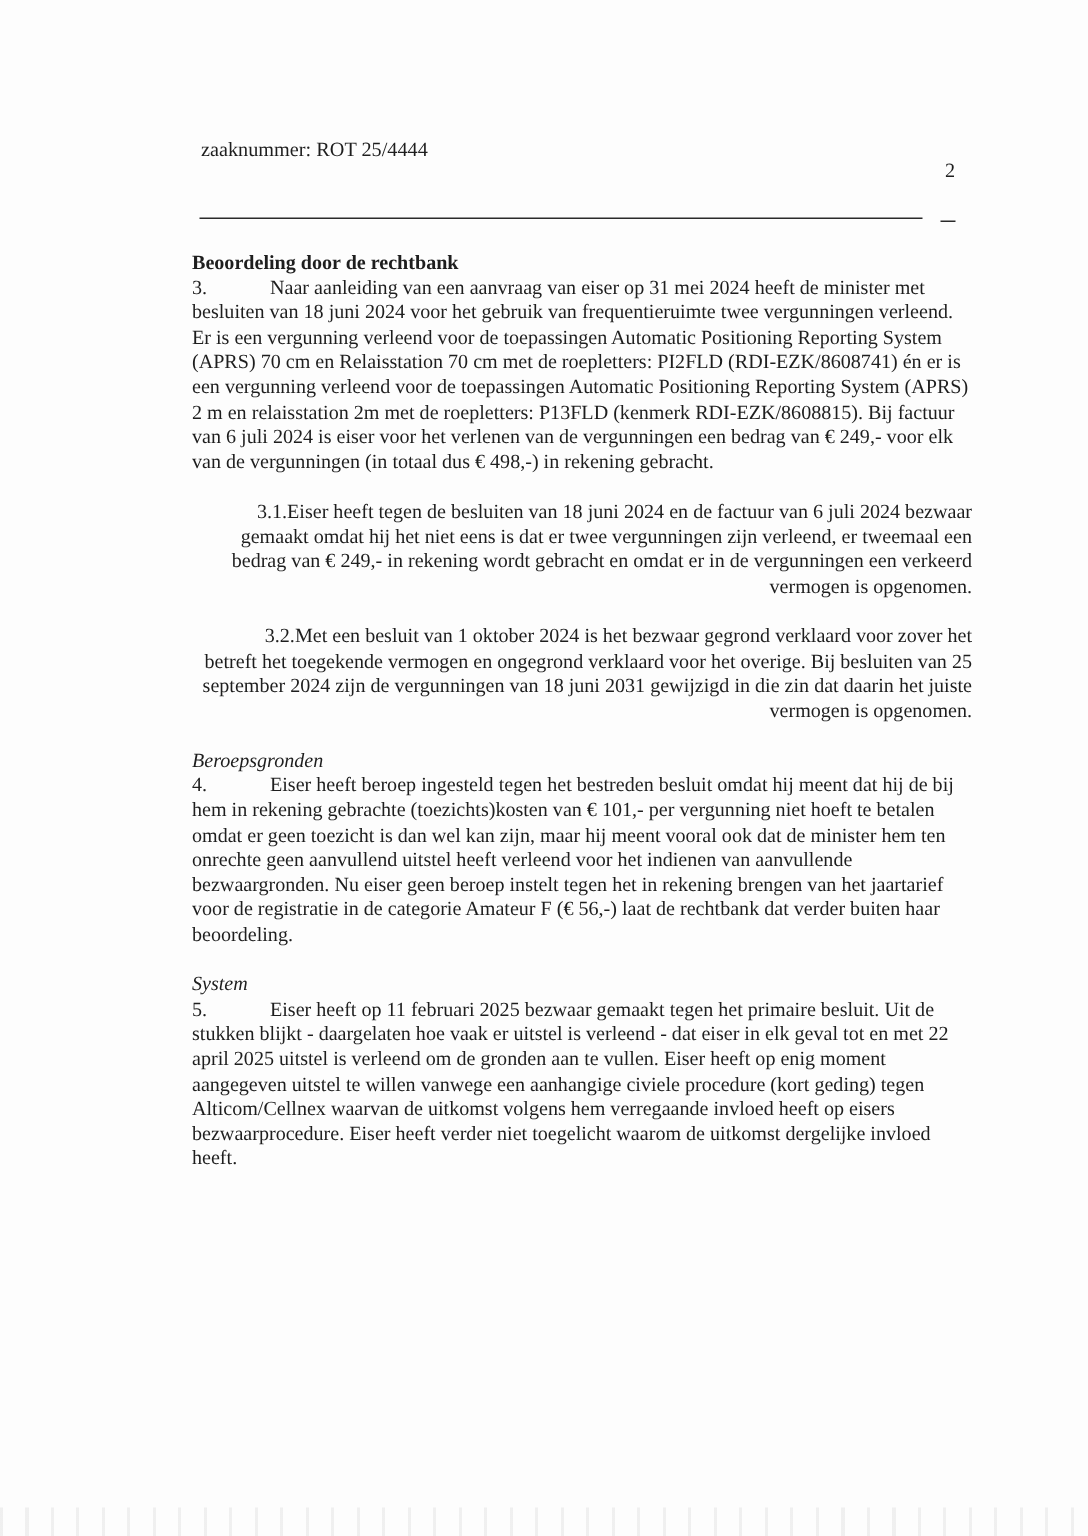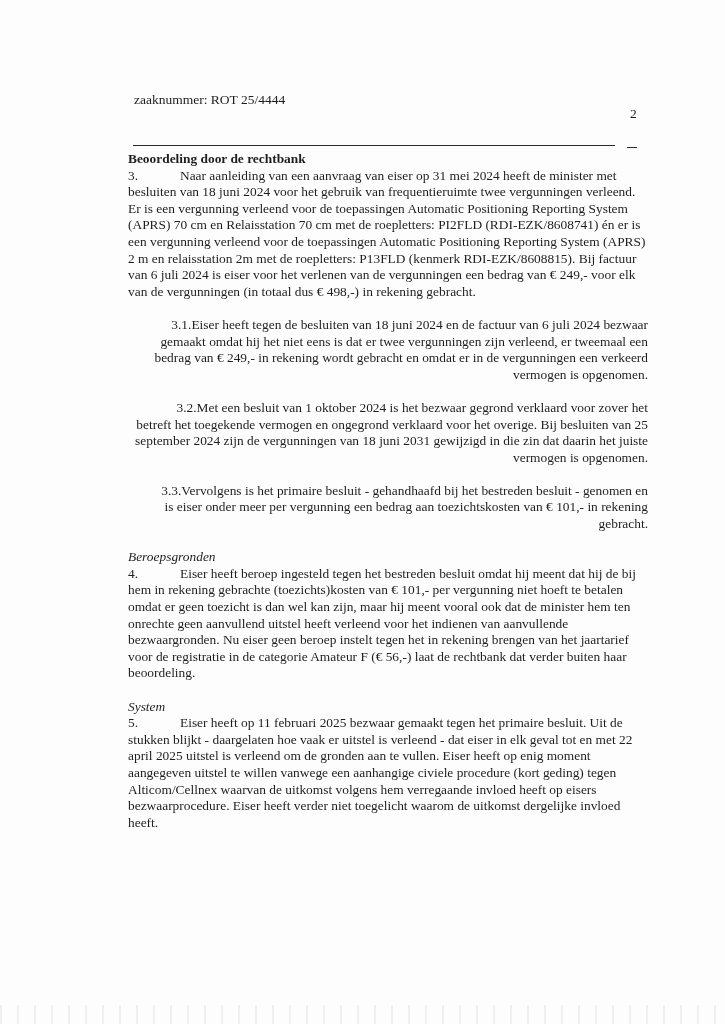--- a/index.html
+++ b/index.html
@@ -5,21 +5,21 @@
   html, body { margin: 0; padding: 0; }
   body {
     width: 725px; height: 1024px; background: #fdfdfd; position: relative; overflow: hidden;
     font-family: "Liberation Serif", serif; color: #1e1e1e;
   }
   .page { position: absolute; left: 0; top: 0; width: 725px; height: 1024px; }
   .header-case { position: absolute; left: 134px; top: 92px; font-size: 13.5px; }
   .page-number { position: absolute; left: 630px; top: 106px; font-size: 13.5px; }
   .rule { position: absolute; left: 133px; top: 145px; width: 482px; height: 1px; background: #2a2a2a; }
   .rule-tick { position: absolute; left: 627px; top: 147px; width: 10px; height: 1px; background: #2a2a2a; }
-  .content { position: absolute; left: 128px; top: 151px; width: 520px; font-size: 13.4px; line-height: 16.6px; }
+  .content { position: absolute; left: 128px; top: 167px; width: 520px; font-size: 13.4px; line-height: 16.6px; }
   .h-bold { font-weight: bold; }
   .h-italic { font-style: italic; }
   .para { margin: 0; }
   .para + .para { margin-top: 16.6px; text-align: right; }
   .sub-head { margin-top: 16.6px; }
   .num { display: inline-block; width: 52px; }
   .noise { position: absolute; left: 0; top: 1005px; width: 725px; height: 19px;
     background: repeating-linear-gradient(90deg, rgba(200,200,200,0.25) 0 2px, transparent 2px 17px); }
 </style>
 </head>
@@ -31,21 +31,20 @@
   <div class="rule"></div>
   <div class="rule-tick"></div>
 
   <div class="content">
     <div class="h-bold">Beoordeling door de rechtbank</div>
 
     <div>
       <p class="para"><span class="num">3.</span><span>Naar aanleiding van een aanvraag van eiser op 31 mei 2024 heeft de minister met besluiten van 18 juni 2024 voor het gebruik van frequentieruimte twee vergunningen verleend. Er is een vergunning verleend voor de toepassingen Automatic Positioning Reporting System (APRS) 70 cm en Relaisstation 70 cm met de roepletters: PI2FLD (RDI-EZK/8608741) én er is een vergunning verleend voor de toepassingen Automatic Positioning Reporting System (APRS) 2 m en relaisstation 2m met de roepletters: P13FLD (kenmerk RDI-EZK/8608815). Bij factuur van 6 juli 2024 is eiser voor het verlenen van de vergunningen een bedrag van € 249,- voor elk van de vergunningen (in totaal dus € 498,-) in rekening gebracht.</span></p>
       <p class="para"><span class="num">3.1.</span><span>Eiser heeft tegen de besluiten van 18 juni 2024 en de factuur van 6 juli 2024 bezwaar gemaakt omdat hij het niet eens is dat er twee vergunningen zijn verleend, er tweemaal een bedrag van € 249,- in rekening wordt gebracht en omdat er in de vergunningen een verkeerd vermogen is opgenomen.</span></p>
       <p class="para"><span class="num">3.2.</span><span>Met een besluit van 1 oktober 2024 is het bezwaar gegrond verklaard voor zover het betreft het toegekende vermogen en ongegrond verklaard voor het overige. Bij besluiten van 25 september 2024 zijn de vergunningen van 18 juni 2031 gewijzigd in die zin dat daarin het juiste vermogen is opgenomen.</span></p>
-      <p class="para"><span class="num">3.3.</span><span>Vervolgens is het primaire besluit - gehandhaafd bij het bestreden besluit - genomen en is eiser onder meer per vergunning een bedrag aan toezichtskosten van € 101,- in rekening gebracht.</span></p>
     </div>
 
     <div class="sub-head">
       <div class="h-italic">Beroepsgronden</div>
       <p class="para"><span class="num">4.</span><span>Eiser heeft beroep ingesteld tegen het bestreden besluit omdat hij meent dat hij de bij hem in rekening gebrachte (toezichts)kosten van € 101,-  per vergunning niet hoeft te betalen omdat er geen toezicht is dan wel kan zijn, maar hij meent vooral ook dat de minister hem ten onrechte geen aanvullend uitstel heeft verleend voor het indienen van aanvullende bezwaargronden. Nu eiser geen beroep instelt tegen het in rekening brengen van het jaartarief voor de registratie in de categorie Amateur F (€ 56,-) laat de rechtbank dat verder buiten haar beoordeling.</span></p>
     </div>
 
     <div class="sub-head">
       <div class="h-italic">System</div>
       <p class="para"><span class="num">5.</span><span>Eiser heeft op 11 februari 2025 bezwaar gemaakt tegen het primaire besluit. Uit de stukken blijkt - daargelaten hoe vaak er uitstel is verleend - dat eiser in elk geval tot en met 22 april 2025 uitstel is verleend om de gronden aan te vullen. Eiser heeft op enig moment aangegeven uitstel te willen vanwege een aanhangige civiele procedure (kort geding) tegen Alticom/Cellnex waarvan de uitkomst volgens hem verregaande invloed heeft op eisers bezwaarprocedure. Eiser heeft verder niet toegelicht waarom de uitkomst dergelijke invloed heeft.</span></p>

